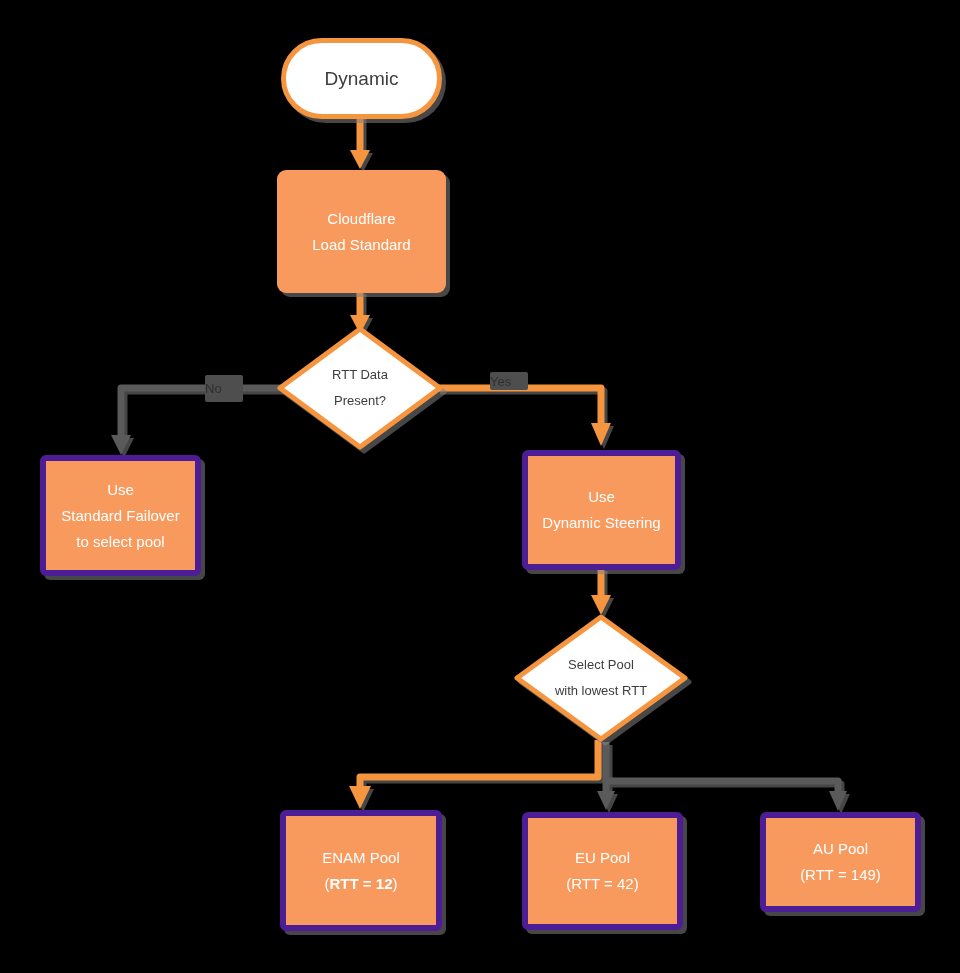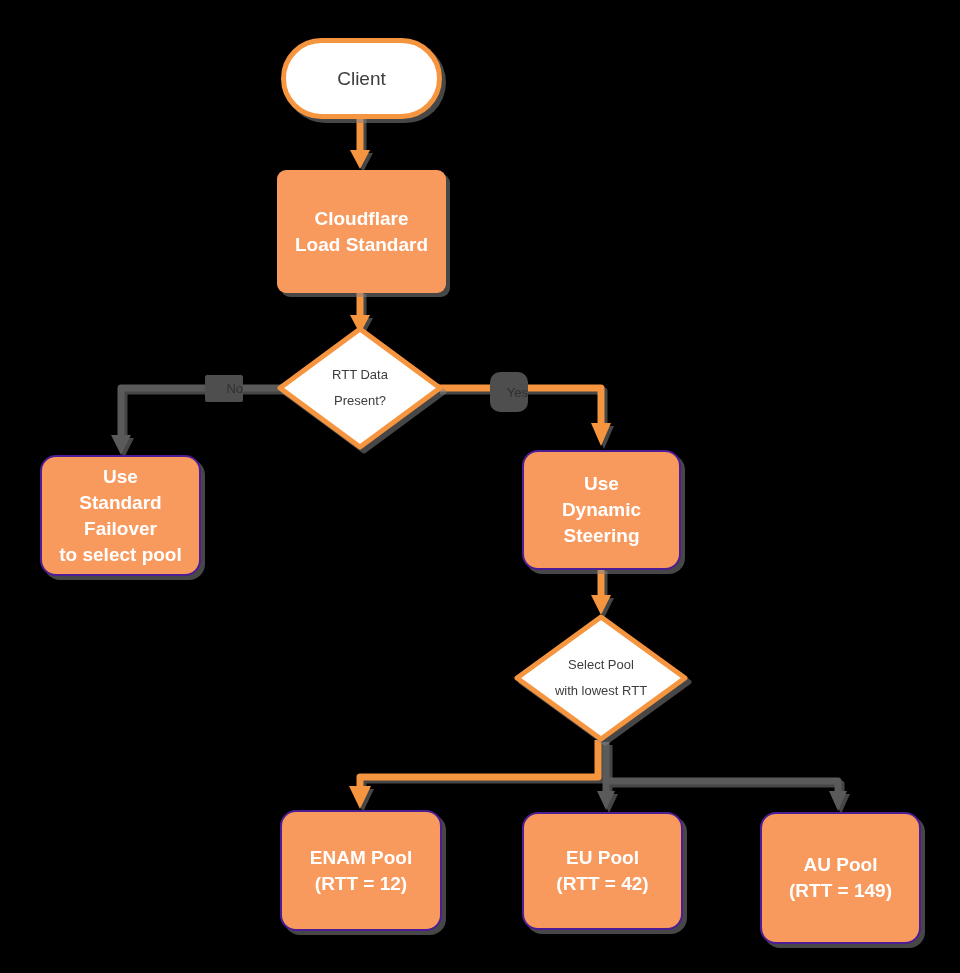--- a/index.html
+++ b/index.html
@@ -10,31 +10,30 @@
   #edges{position:absolute;left:0;top:0;width:960px;height:973px;z-index:1;
     filter:drop-shadow(3px 3px 0 rgba(128,128,128,0.55));}
   .node{position:absolute;z-index:3;display:flex;align-items:center;justify-content:center;
     text-align:center;box-sizing:border-box;}
   .stadium{
     background:#ffffff;border:5px solid #F6953F;border-radius:42px;
     color:#3D3D3D;font-size:19px;
     box-shadow:4px 4px 0 rgba(130,130,130,0.55);
   }
   .proc{
-    background:#F89A5E;border-radius:9px;color:#ffffff;font-size:19px;line-height:26px;
+    background:#F89A5E;border-radius:9px;color:#ffffff;font-size:15px;line-height:26px;
     box-shadow:4px 4px 0 rgba(130,130,130,0.55);
-    font-weight:bold;
   }
-  .proc.white-edge{border:2px solid #4c1d95;border-radius:16px;}
+  .proc.white-edge{border:6px solid #4c1d95;border-radius:6px;}
   .diamond{background:transparent;box-shadow:none;
     filter:drop-shadow(4px 4px 0 rgba(130,130,130,0.55));}
   .diamond svg{position:absolute;left:0;top:0;}
   .diamond .dtext{position:relative;z-index:2;color:#3D3D3D;font-size:13px;line-height:26px;}
   .edge-label{
-    position:absolute;z-index:4;display:flex;align-items:center;justify-content:flex-end;
+    position:absolute;z-index:4;display:flex;align-items:center;justify-content:flex-start;
     background:#4E4E4E;color:#303030;font-size:13px;border-radius:2px;
   }
   .line{display:block;}
 </style>
 </head>
 <body>
 
 <div id="canvas">
 
   <svg id="edges" width="960" height="973" viewBox="0 0 960 973">
@@ -68,21 +67,21 @@
       <path d="M601 568 V597"></path>
     </g>
     <polygon points="591,595 611,595 601,615" fill="#F6953F"></polygon>
     <g stroke="#F6953F" stroke-width="7" fill="none" stroke-linejoin="round">
       <path d="M598 740 V777 H360 V788"></path>
     </g>
     <polygon points="349,786 371,786 360,809" fill="#F6953F"></polygon>
   </svg>
 
   <div class="node stadium" style="left:281px;top:38px;width:161px;height:81px;">
-    <span>Client</span>
+    <span>Dynamic</span>
   </div>
 
   <div class="node proc" style="left:277px;top:170px;width:169px;height:123px;">
     <div>
       <span class="line">Cloudflare</span>
       <span class="line">Load Standard</span>
     </div>
   </div>
 
   <div class="node diamond" style="left:277px;top:326px;width:166px;height:124px;">
@@ -92,21 +91,21 @@
     <div class="dtext">
       <span class="line">RTT Data</span>
       <span class="line">Present?</span>
     </div>
   </div>
 
   <div class="edge-label" style="left:205px;top:375px;width:38px;height:27px;">
     <span>No</span>
   </div>
 
-  <div class="edge-label" style="left:490px;top:372px;width:38px;height:40px;border-radius:10px;">
+  <div class="edge-label" style="left:490px;top:372px;width:38px;height:18px;">
     <span>Yes</span>
   </div>
 
   <div class="node proc white-edge" style="left:40px;top:455px;width:161px;height:121px;">
     <div>
       <span class="line">Use</span>
       <span class="line">Standard Failover</span>
       <span class="line">to select pool</span>
     </div>
   </div>
@@ -135,20 +134,20 @@
     </div>
   </div>
 
   <div class="node proc white-edge" style="left:522px;top:812px;width:161px;height:118px;">
     <div>
       <span class="line">EU Pool</span>
       <span class="line">(RTT = 42)</span>
     </div>
   </div>
 
-  <div class="node proc white-edge" style="left:760px;top:812px;width:161px;height:132px;">
+  <div class="node proc white-edge" style="left:760px;top:812px;width:161px;height:100px;">
     <div>
       <span class="line">AU Pool</span>
       <span class="line">(RTT = 149)</span>
     </div>
   </div>
 
 </div>
 
 </body></html>

